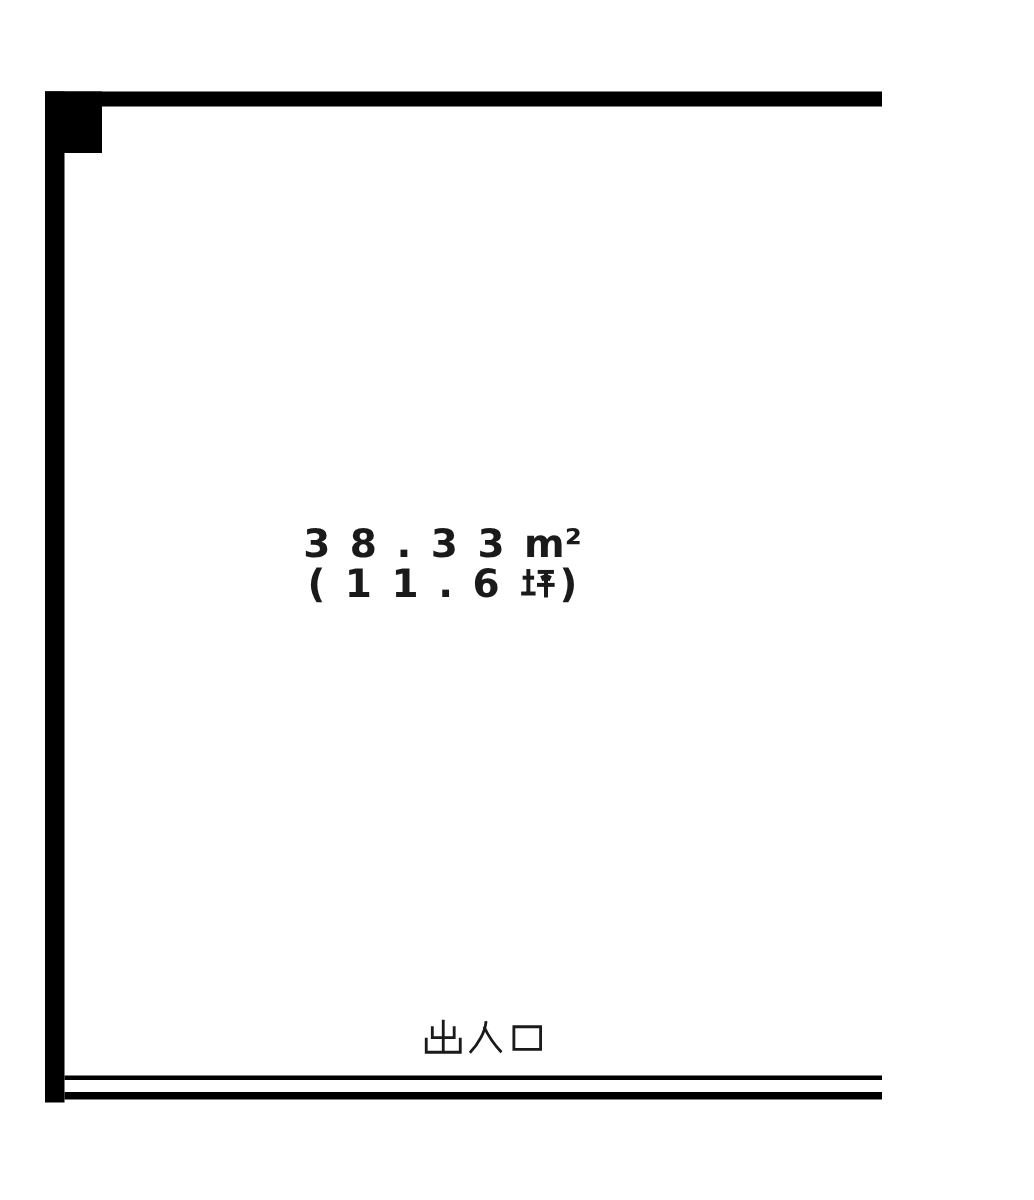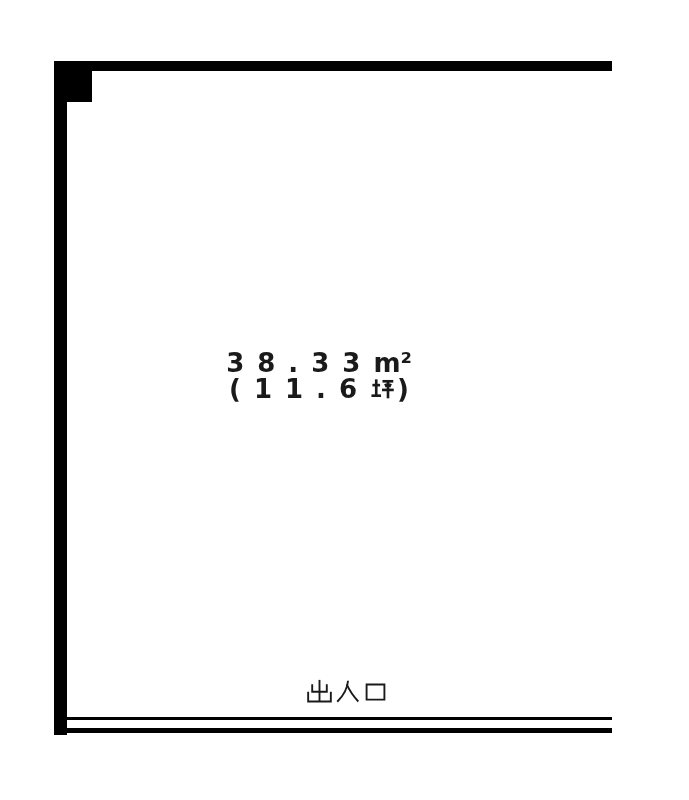--- a/index.html
+++ b/index.html
@@ -7,21 +7,20 @@
     padding: 0;
     background: #ffffff;
     font-family: "DejaVu Sans", "Liberation Sans", sans-serif;
   }
   .canvas {
     position: relative;
     width: 588px;
     height: 800px;
     background: #ffffff;
     overflow: hidden;
-    margin-left: 24px;
   }
   .wall {
     position: absolute;
     background: #000000;
   }
   
   .wall-top            { left: 30px;  top: 61px;  width: 608px; height: 10px; }
   .wall-left           { left: 30px;  top: 61px;  width: 13px;  height: 674px; }
   .wall-right          { left: 627px; top: 61px;  width: 11px;  height: 632px; }
   

